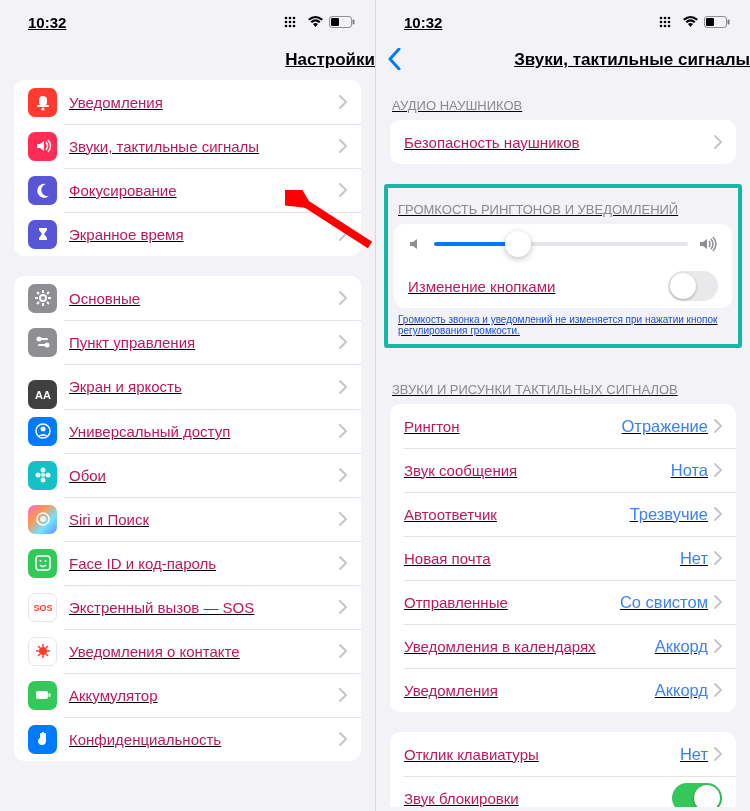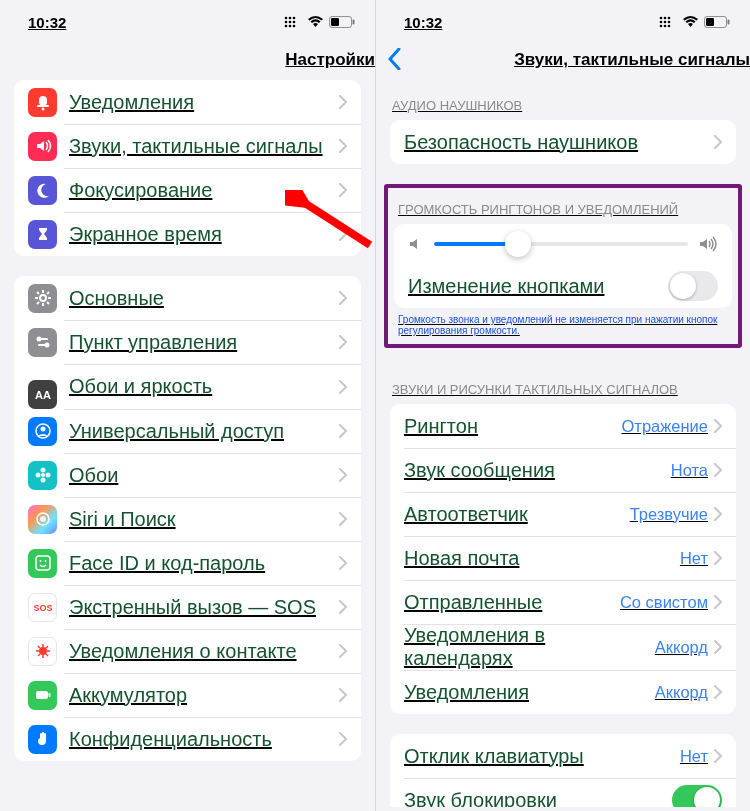--- a/index.html
+++ b/index.html
@@ -71,21 +71,21 @@
 }
 .row.noicon + .row.noicon::before { left:14px; }
 .row-icon {
   width:29px; height:29px;
   border-radius:7px;
   margin-right:12px;
   display:flex; align-items:center; justify-content:center;
   flex-shrink:0;
   color:#fff;
 }
-.row-label { font-size:20px; color:#14532d; flex:1; }
+.row-label { font-size:15px; color:#be185d; flex:1; }
 .row-detail { font-size:16.5px; color:#3b82f6; margin-right:6px; }
 .chevron { color:#c7c7cc; flex-shrink:0; }
 .footer-note {
   font-size:10px; color:#1d4ed8;
   padding: 6px 16px 10px;
 }
 .slider-row { padding: 12px 14px; display:flex; align-items:center; gap:10px; }
 .slider {
   flex:1; height:4px; border-radius:2px;
   background: linear-gradient(to right, #007aff 0 33%, #e5e5ea 33% 100%);
@@ -102,21 +102,21 @@
   background:#e9e9eb; position:relative; flex-shrink:0;
 }
 .toggle.on { background:#34c759; }
 .toggle-knob {
   position:absolute; top:2px; left:2px;
   width:26px; height:26px; border-radius:50%;
   background:#fff; box-shadow:0 1px 3px rgba(0,0,0,.3);
 }
 .toggle.on .toggle-knob { left:22px; }
 .highlight-box {
-  border: 4px solid #701a75;
+  border: 4px solid #14b8a6;
   border-radius: 3px;
   margin: 0 8px 16px;
   padding-bottom: 4px;
   background: #f2f2f7;
 }
 .highlight-box .group { margin: 0 6px; }
 .highlight-box .section-header { padding: 14px 10px 7px; }
 .highlight-box .footer-note { padding: 6px 10px 4px; }
 .arrow {
   position:absolute;
@@ -247,21 +247,21 @@
           <svg class="chevron" width="8" height="14" viewBox="0 0 8 14">
             <path d="M1 1 L7 7 L1 13" stroke="#c7c7cc" stroke-width="2" fill="none" stroke-linecap="round"></path>
           </svg>
         </div>
         <div class="row">
           <div class="row-icon" style="background: #404040; margin-top: 16px;">
             <svg class="ic" viewBox="0 0 18 18">
               <text x="9" y="13" text-anchor="middle" font-size="11" font-weight="700" fill="#fff" font-family="Arial">AA</text>
             </svg>
           </div>
-          <span class="row-label">Обои и яркость</span>
+          <span class="row-label">Экран и яркость</span>
           <svg class="chevron" width="8" height="14" viewBox="0 0 8 14">
             <path d="M1 1 L7 7 L1 13" stroke="#c7c7cc" stroke-width="2" fill="none" stroke-linecap="round"></path>
           </svg>
         </div>
         <div class="row">
           <div class="row-icon" style="background: rgb(0, 122, 255);">
             <svg class="ic" viewBox="0 0 18 18">
               <circle cx="9" cy="9" r="7" fill="none" stroke="#fff" stroke-width="1.5"></circle>
               <circle cx="9" cy="7" r="2.5" fill="#fff"></circle>
               <path d="M4 14q5-4 10 0" fill="#fff"></path>

